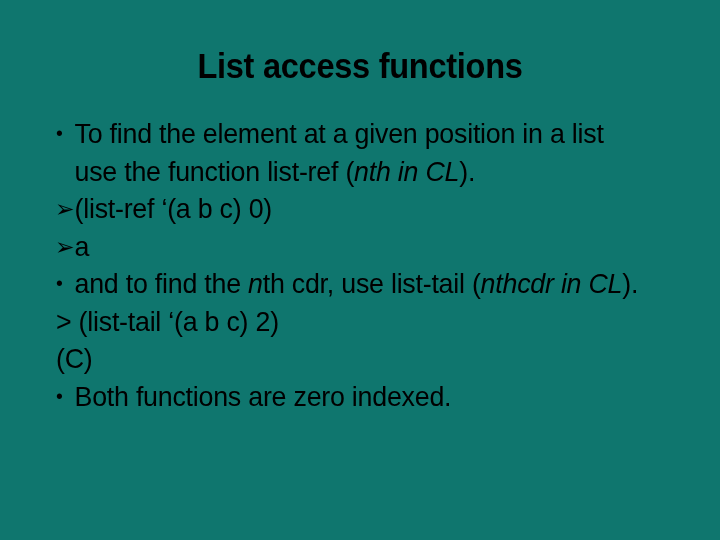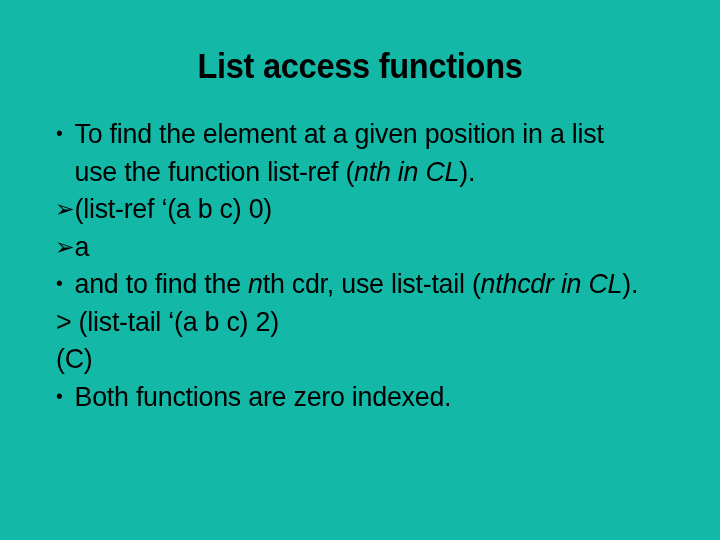--- a/index.html
+++ b/index.html
@@ -11,21 +11,21 @@
     height: 540px;
     background: #ffffff;
     font-family: "Liberation Sans", "DejaVu Sans", sans-serif;
     color: #000000;
     overflow: hidden;
   }
   #slide {
     position: relative;
     width: 720px;
     height: 540px;
-    background: #14b8a6;
+    background: #0f766e;
     box-sizing: border-box;
     text-decoration: underline;
   }
   #slide-title {
     position: absolute;
     left: 36px;
     top: 44px;
     width: 648px;
     text-align: center;
     font-size: 35px;

